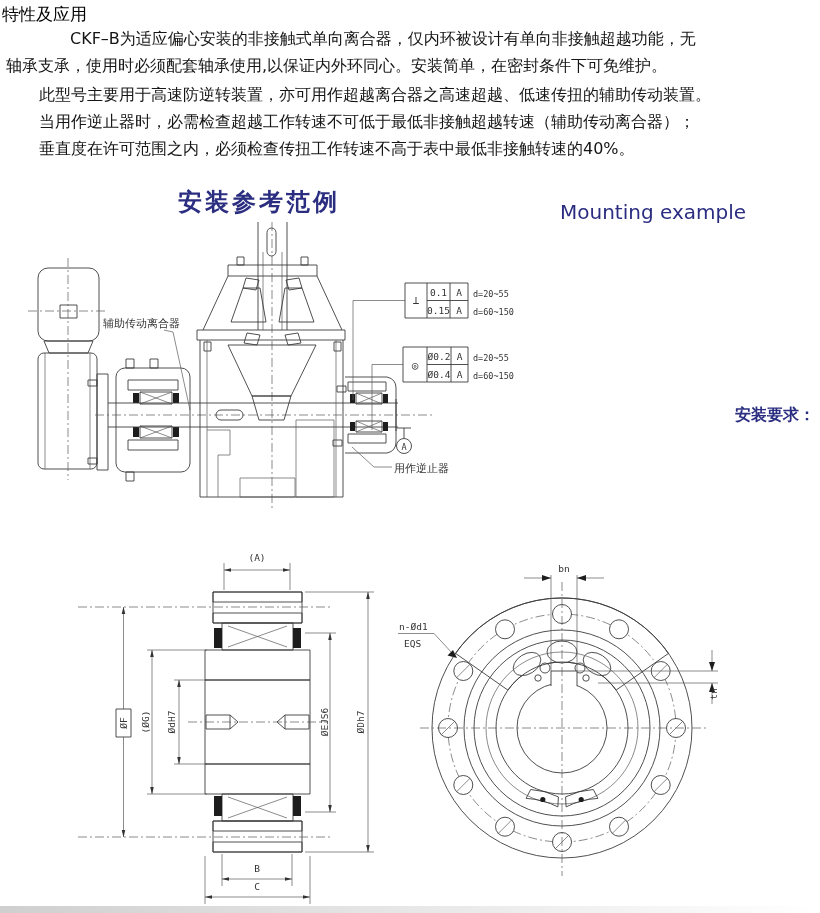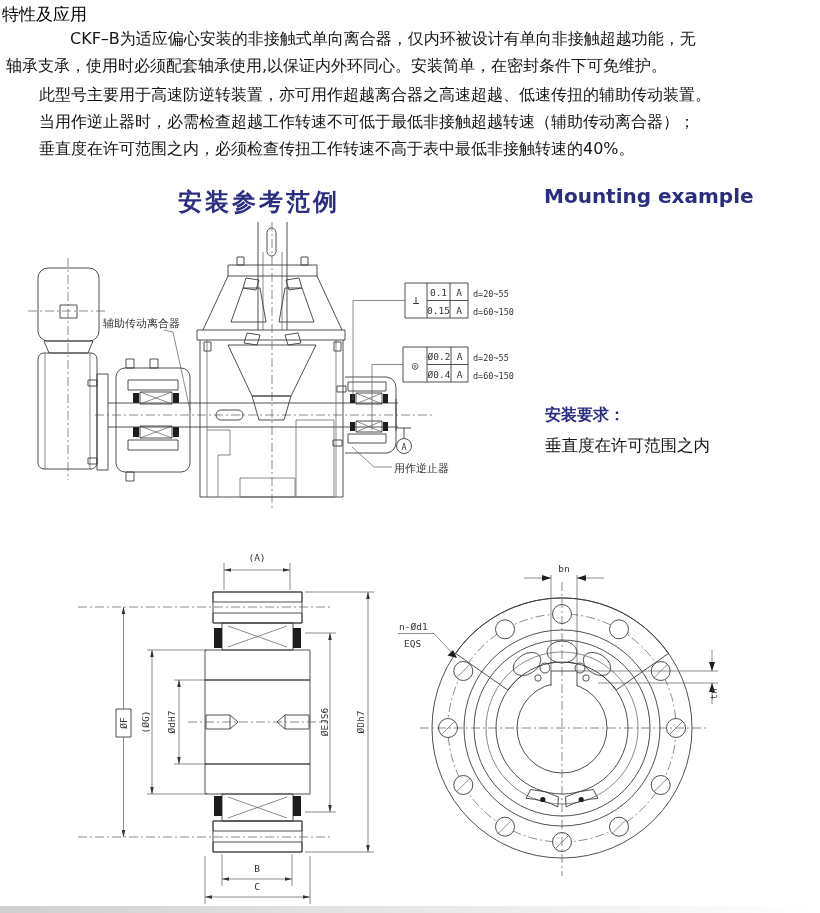--- a/index.html
+++ b/index.html
@@ -4,23 +4,23 @@
 <style>
   html,body{margin:0;padding:0;}
   body{width:820px;height:913px;background:#ffffff;position:relative;overflow:hidden;
        font-family:"DejaVu Sans","Liberation Sans",sans-serif;color:#111;}
   .abs{position:absolute;}
   .title{left:2px;top:3px;font-size:17px;font-weight:normal;color:#000000;margin:0;}
   .body-p{margin:0;font-size:16px;line-height:27px;color:#151515;}
   .p1{left:6px;top:25px;width:692px;text-indent:64px;}
   .pl{left:29px;width:780px;margin-left:10px;}
   .h-cn{left:178px;top:186px;margin:0;font-size:24px;font-weight:bold;color:#2b2e80;letter-spacing:3px;}
-  .h-en{left:544px;top:184px;margin:0;font-size:20px;font-weight:bold;color:#2b2e80;}
+  .h-en{left:544px;top:184px;margin:16px;font-size:20px;font-weight:normal;color:#2b2e80;}
   .req{left:545px;top:405px;width:270px;}
-  .req-title{font-size:16px;font-weight:bold;color:#2b2e80;margin-bottom:7px;}
+  .req-title{font-size:16px;font-weight:bold;color:#2b2e80;margin-bottom:7px;text-align:right;}
   .req-line{font-size:16.5px;color:#151515;line-height:25px;}
   .req-ind{padding-left:32px;}
   svg{position:absolute;left:0;top:0;}
   svg *{vector-effect:non-scaling-stroke;}
   .ln{stroke:#3c3c3c;stroke-width:0.9;fill:none;}
   .lt{stroke:#5a5a5a;stroke-width:0.7;fill:none;}
   .cl{stroke:#5a5a5a;stroke-width:0.7;fill:none;stroke-dasharray:9 3 2 3;}
   .fw{fill:#ffffff;}
   .fb{fill:#1d1d1d;stroke:none;}
   .dt{font-family:"DejaVu Sans Mono","Liberation Mono",monospace;font-size:9.5px;fill:#333;}
@@ -36,21 +36,20 @@
 <p class="abs body-p p1">CKF–B为适应偏心安装的非接触式单向离合器，仅内环被设计有单向非接触超越功能，无轴承支承，使用时必须配套轴承使用,以保证内外环同心。安装简单，在密封条件下可免维护。</p>
 <p class="abs body-p pl" style="top:81px">此型号主要用于高速防逆转装置，亦可用作超越离合器之高速超越、低速传扭的辅助传动装置。</p>
 <p class="abs body-p pl" style="top:108px">当用作逆止器时，必需检查超越工作转速不可低于最低非接触超越转速（辅助传动离合器）；</p>
 <p class="abs body-p pl" style="top:135px">垂直度在许可范围之内，必须检查传扭工作转速不高于表中最低非接触转速的40%。</p>
 
 <h2 class="abs h-cn">安装参考范例</h2>
 <h2 class="abs h-en">Mounting example</h2>
 
 <div class="abs req">
   <div class="req-title">安装要求：</div>
-  <div class="req-line">垂直度在许可范围之内</div>
 </div>
 
 <svg width="820" height="913" viewBox="0 0 820 913">
   <defs>
     <pattern id="h1" width="6" height="6" patternUnits="userSpaceOnUse" patternTransform="rotate(45)">
       <rect width="6" height="6" fill="#ffffff"></rect>
       <line x1="0" y1="0" x2="0" y2="6" stroke="#6a6a6a" stroke-width="0.8"></line>
     </pattern>
     <marker id="ar" viewBox="0 0 10 6" refX="9.5" refY="3" markerWidth="11" markerHeight="7" orient="auto-start-reverse">
       <path d="M0,0.6 L10,3 L0,5.4 Z" fill="#333"></path>

